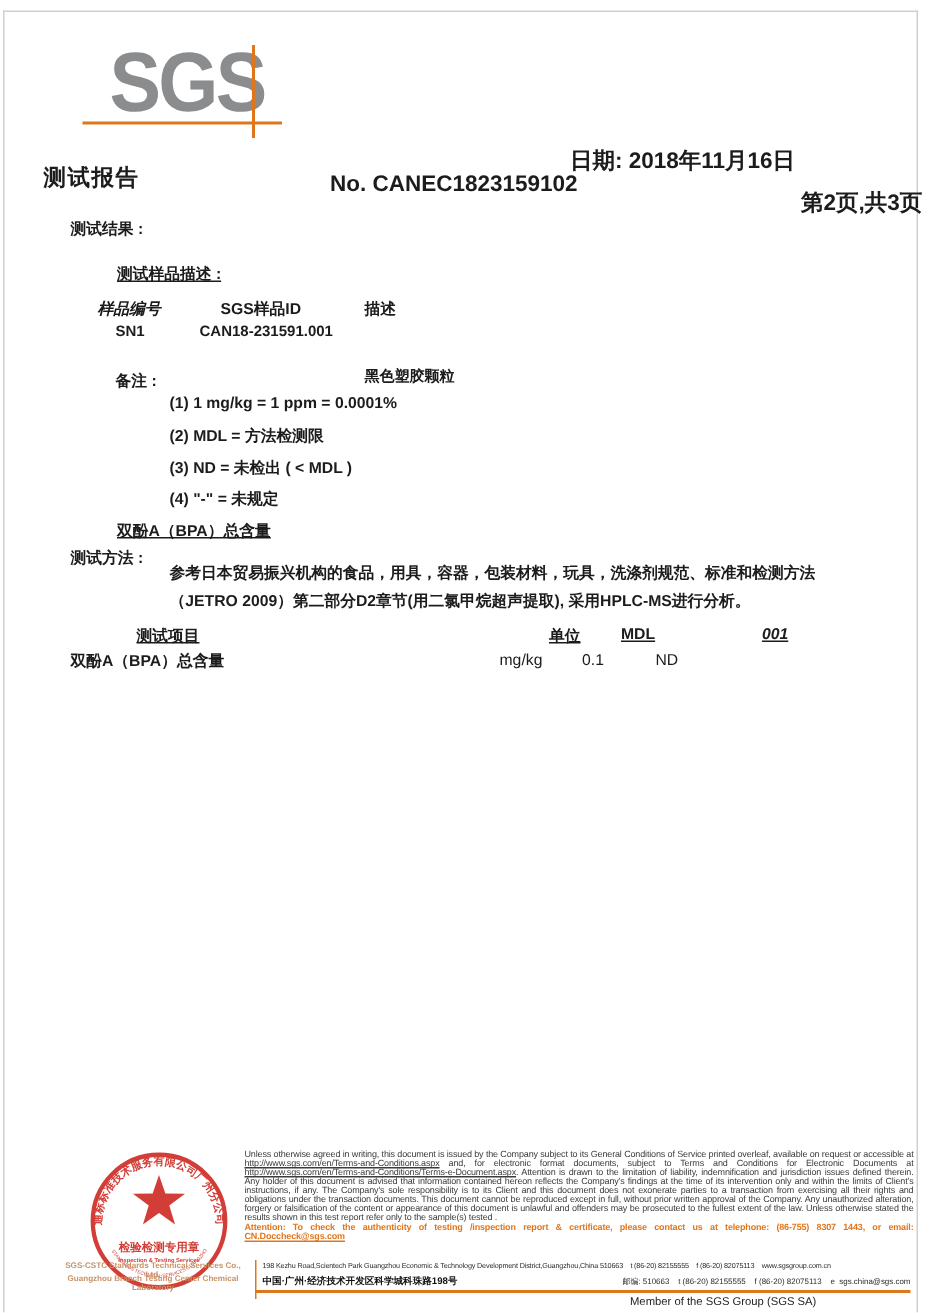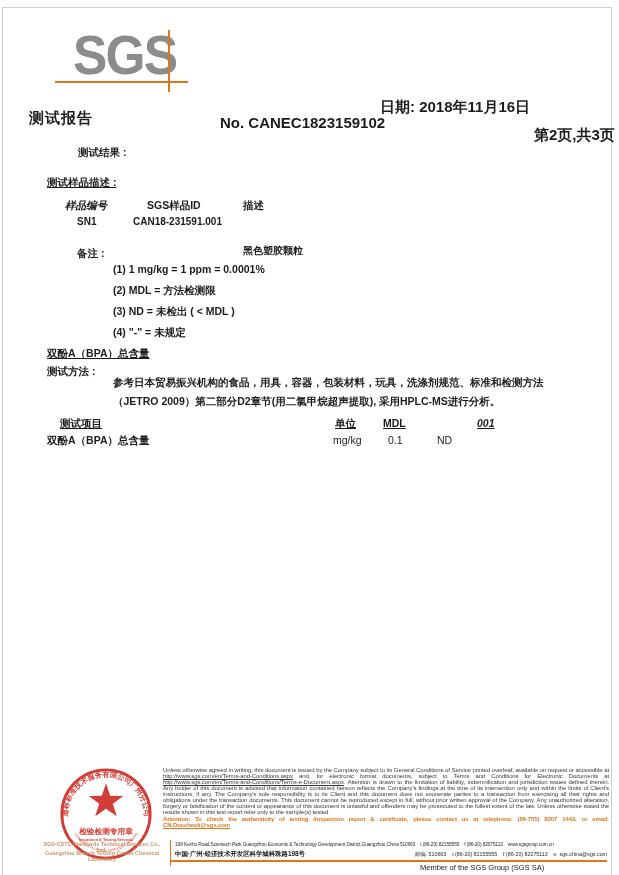--- a/index.html
+++ b/index.html
@@ -24,23 +24,23 @@
   
   #page-title { left:29px; top:109px; font-size:15px; font-weight:bold; letter-spacing:1px; }
   .hdr { font-size:15px; font-weight:bold; }
   #report-no  { left:220px; top:114px; }
   #report-date{ left:380px; top:98px; }
   #page-info  { left:518px; top:126px;margin-left:16px; }
 
   .lbl { font-size:10.5px; font-weight:bold; }
   .txt { font-size:10px; font-weight:bold; }
   .val { font-size:10.5px; font-weight:normal; }
-  .und { text-decoration:underline; }
+  .und { text-decoration:underline;margin-left:31px; }
 
-  #results-label { left:47px; top:146px;margin-left:31px; }
+  #results-label { left:47px; top:146px; }
   #sample-desc-label { left:47px; top:176px; }
 
   
   #st-h1 { left:65px;  top:199px;font-style:italic; } #st-h2 { left:147px; top:199px; } #st-h3 { left:243px; top:199px; }
   #st-c1 { left:77px;  top:216px; } #st-c2 { left:133px; top:216px; } #st-c3 { left:243px; top:216px;margin-top:28px; }
 
   #remarks-label { left:40px; top:247px;margin-left:37px; }
   .remark { left:100px; font-size:10.5px; font-weight:bold;padding-left:13px; }
   #remark-1 { top:263px; } #remark-2 { top:284px; } #remark-3 { top:305px; } #remark-4 { top:326px; }
 

